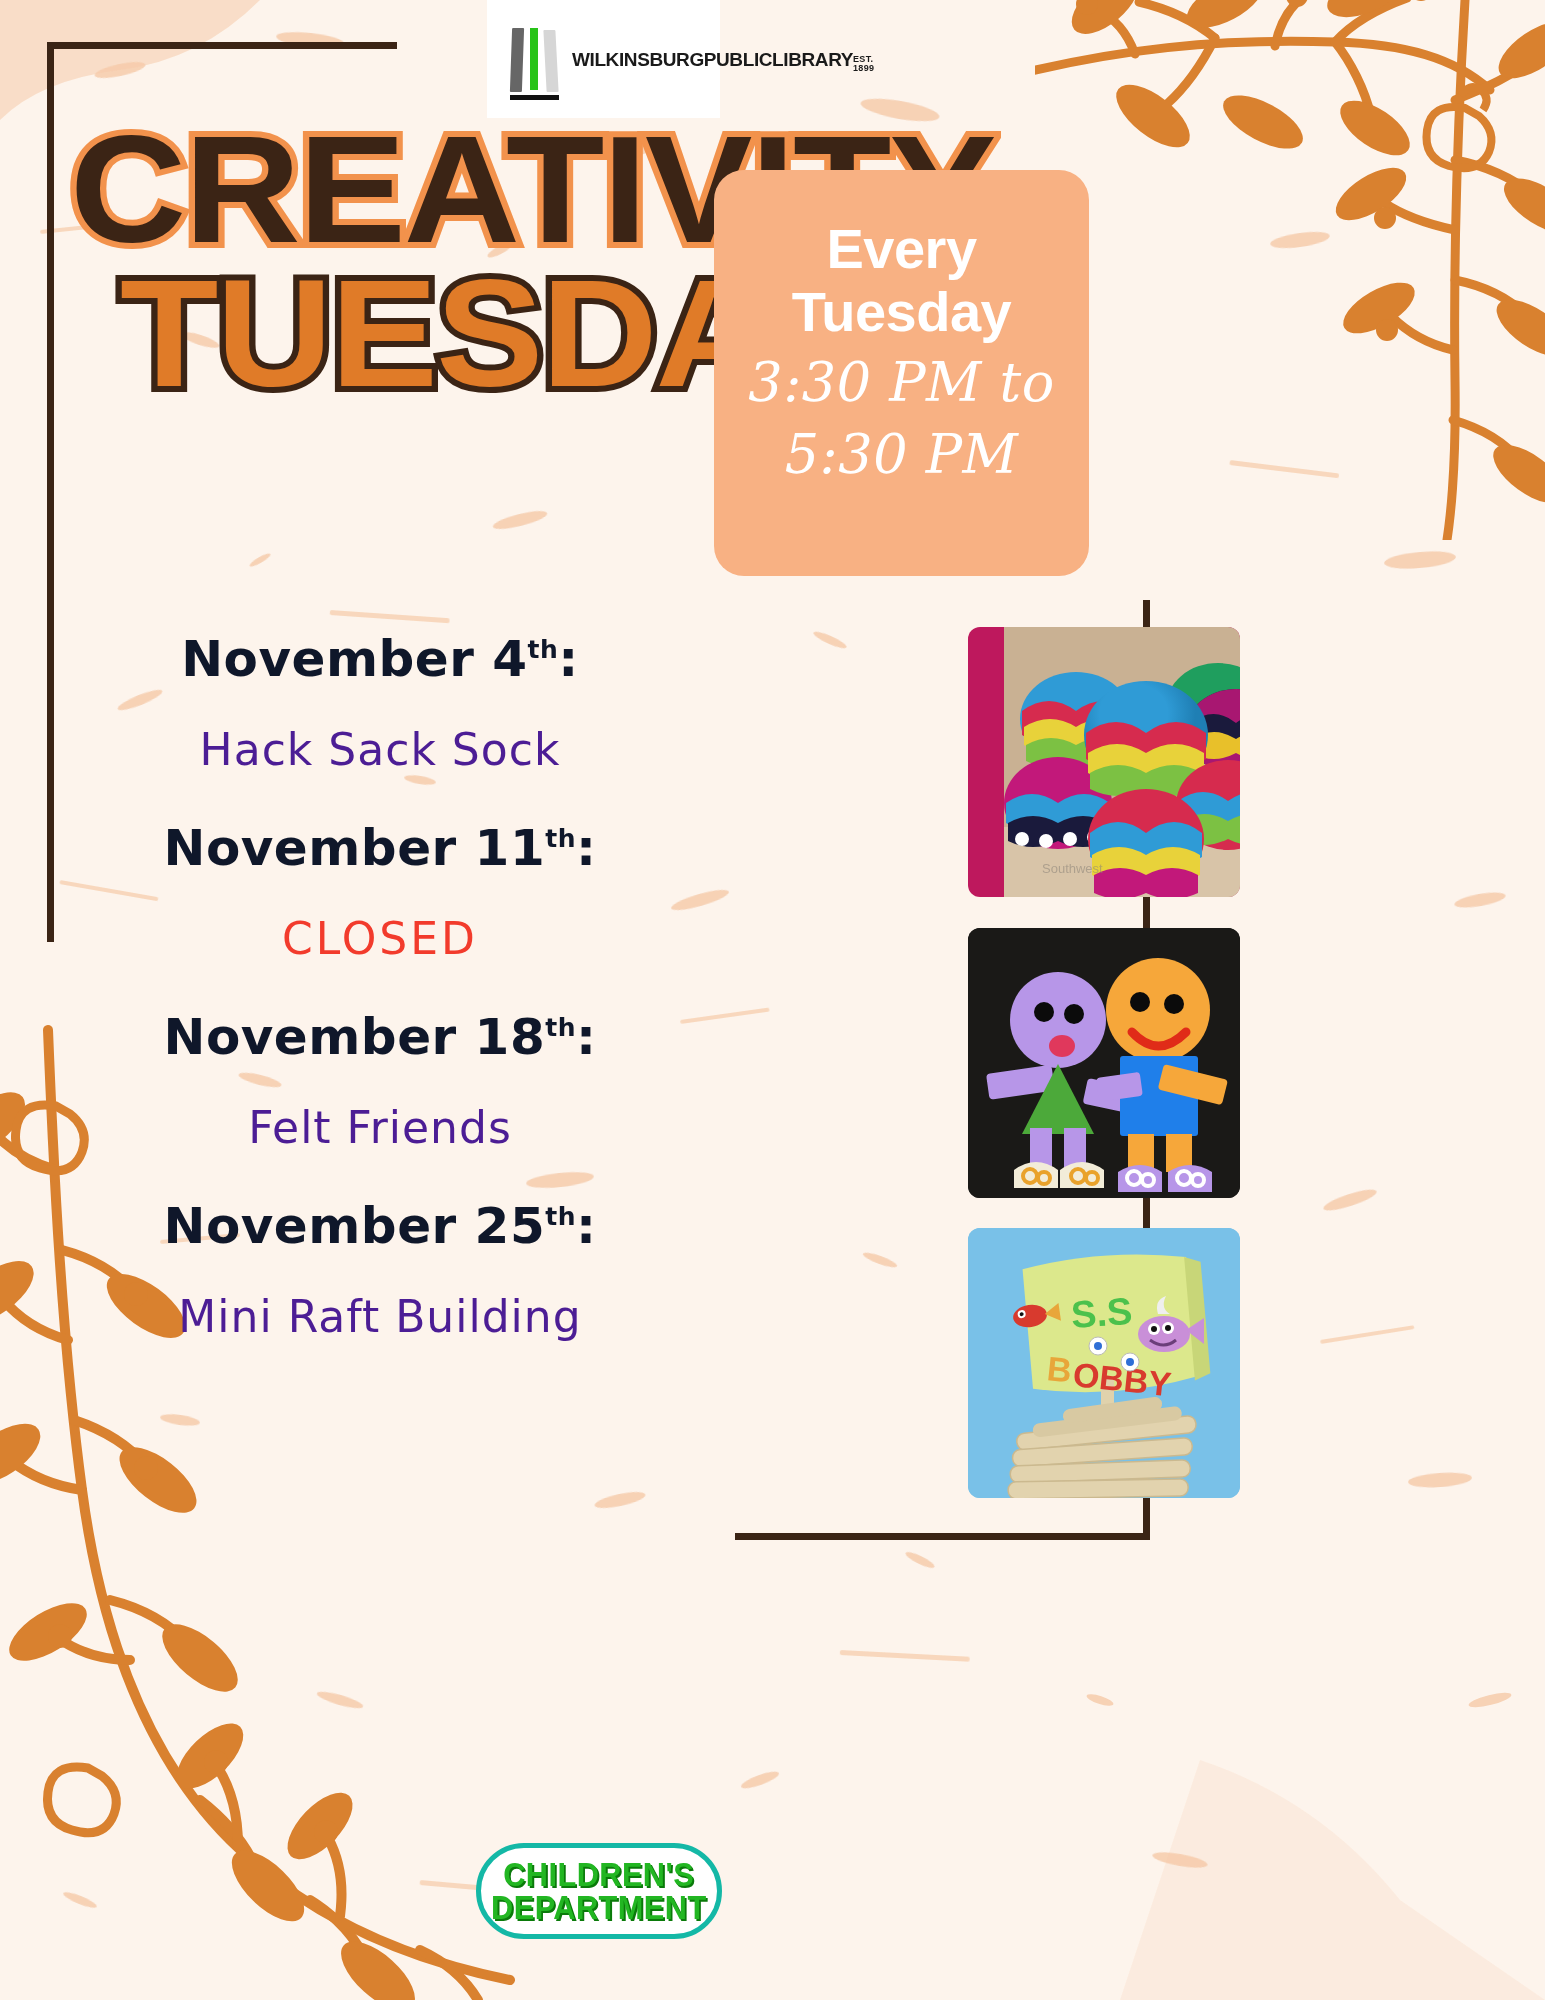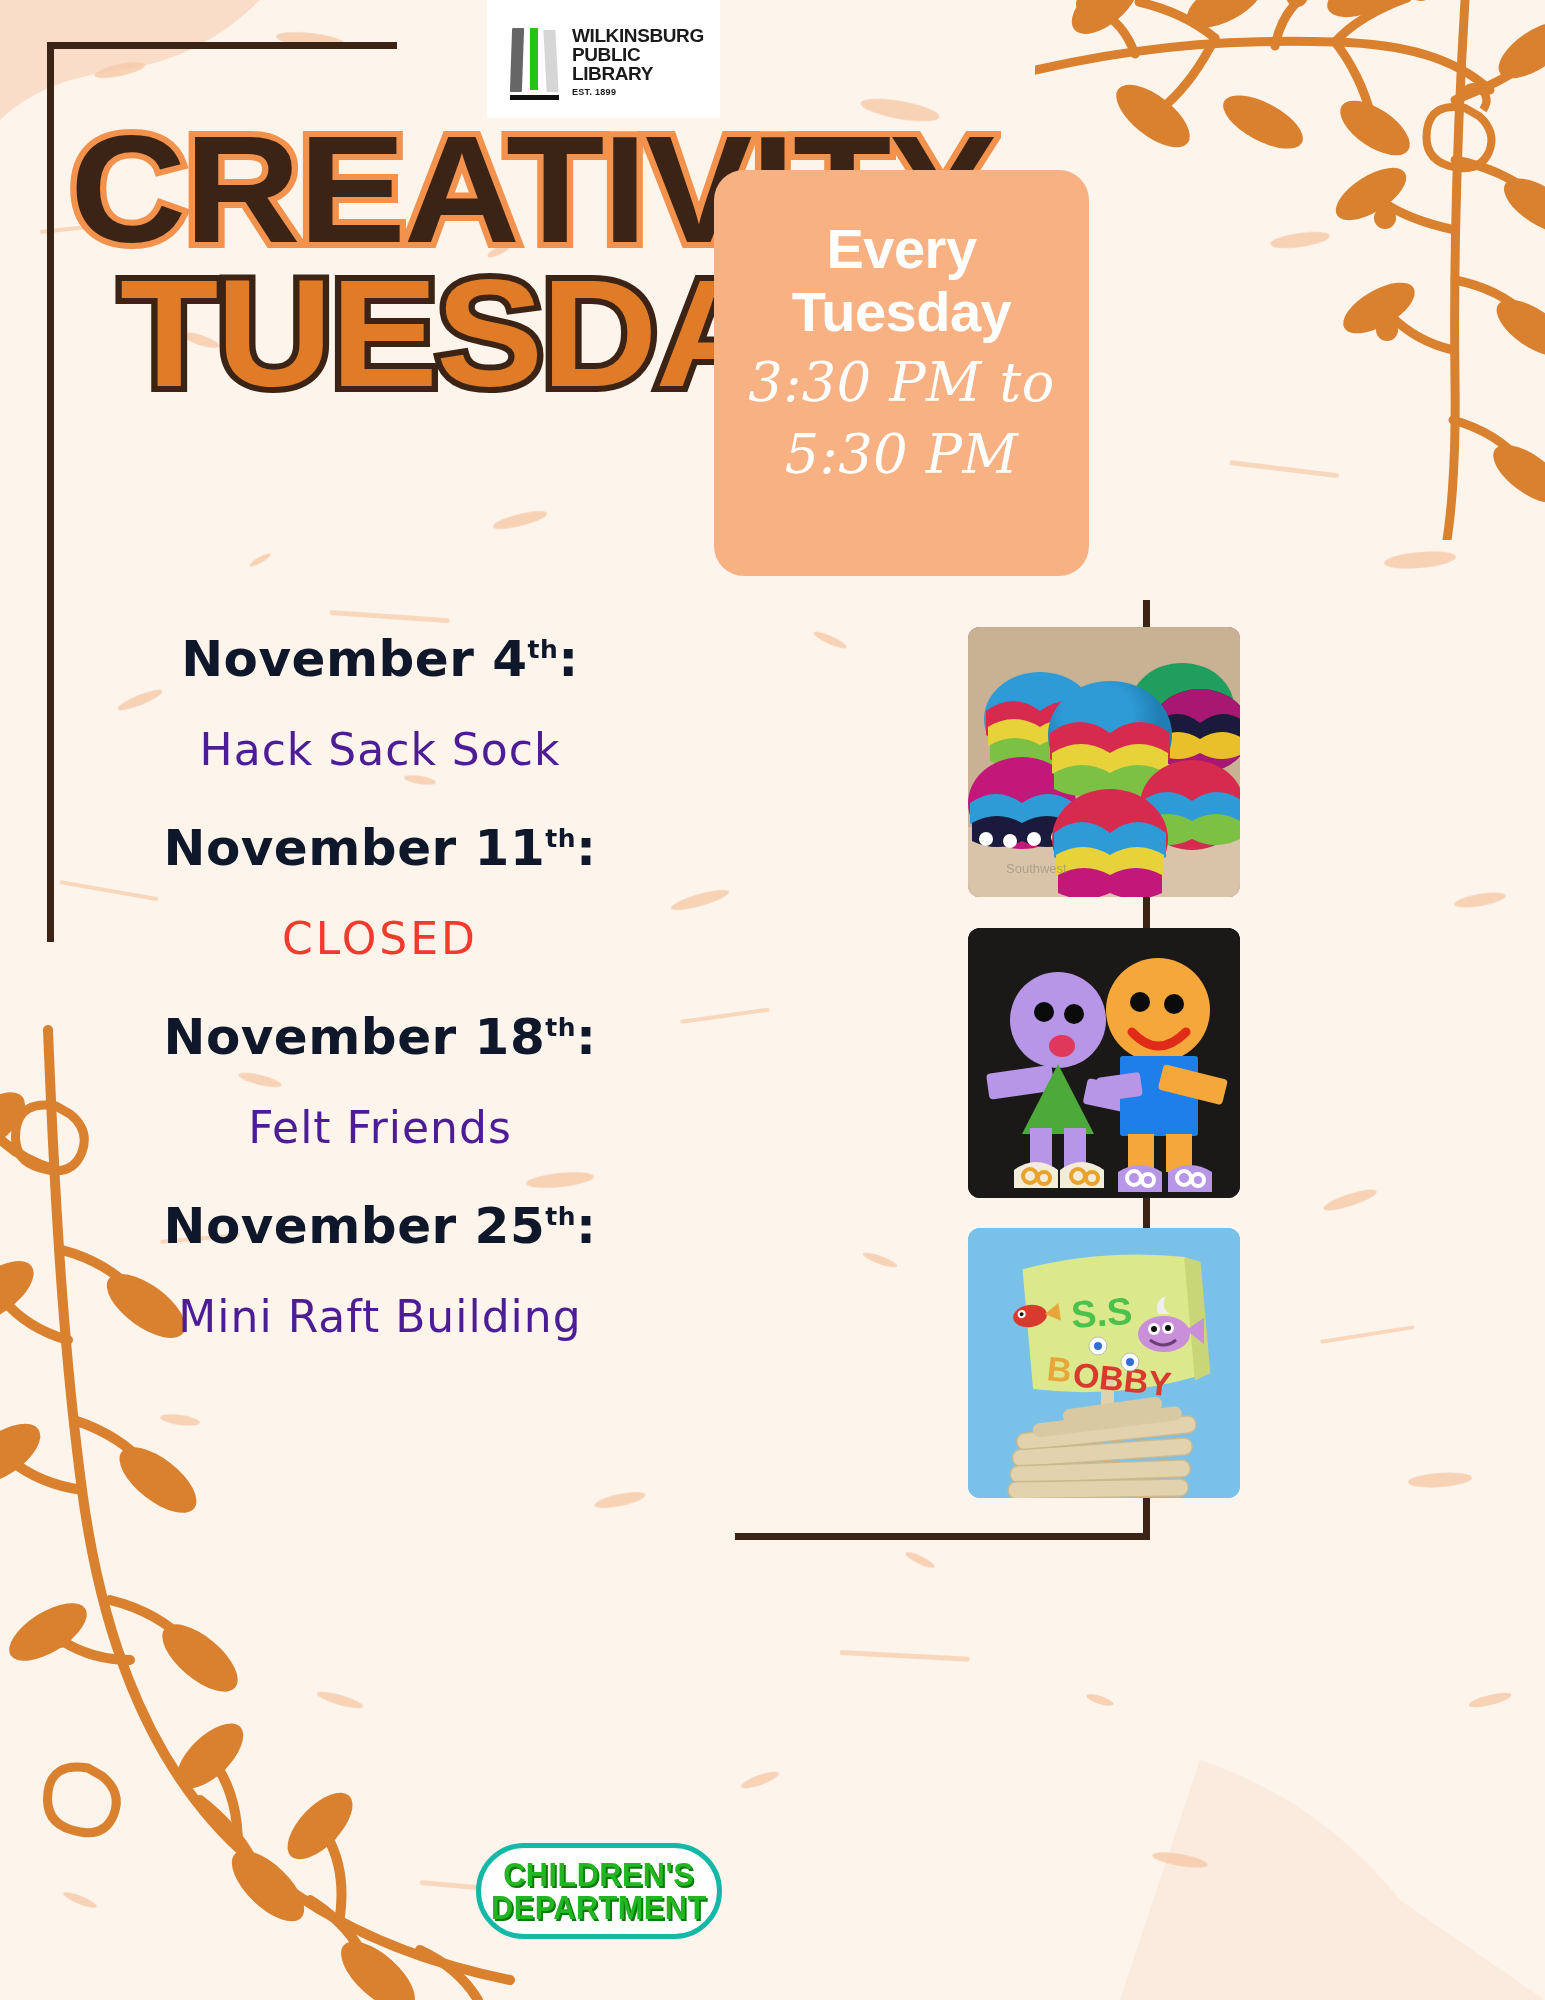--- a/index.html
+++ b/index.html
@@ -39,21 +39,21 @@
     background: #FFFFFF;
     display: flex; align-items: center; gap: 11px;
     padding: 14px 10px 10px 22px;
   }
   #logo-mark { position: relative; width: 52px; height: 78px; flex: 0 0 auto; }
   #logo-mark .bar { position: absolute; bottom: 8px; width: 12px; border-radius: 1px; }
   #logo-mark .bar.b1 { left: 2px;  height: 64px; background: #666666; transform: skewX(-2deg); }
   #logo-mark .bar.b2 { left: 19px; height: 66px; background: #27C318; border: 2px solid #ffffff; }
   #logo-mark .bar.b3 { left: 36px; height: 62px; background: #D6D6D6; transform: skewX(3deg); }
   #logo-mark .base { position: absolute; left: 1px; bottom: 0; width: 49px; height: 5px; background: #111; }
-  #logo-text { display: flex; flex-direction: column; line-height: 1.0; }
+  #logo-text { display: flex; flex-direction: row; line-height: 1.0; }
   #logo-text .l {
     font-family: "Liberation Sans", sans-serif;
     font-weight: 700; letter-spacing: -.4px; color: #1A1A1A; font-size: 19px;
   }
   #logo-text .est {
     font-weight: 700; font-size: 9px; color: #1A1A1A; margin-top: 5px; letter-spacing: .3px;
   }
 
   
   #headline { position: absolute; left: 58px; top: 120px; width: 720px; }
@@ -130,21 +130,21 @@
     margin-bottom: 44px;
   }
   .sched-act.closed { color: #F23B2C; font-weight: 400; letter-spacing: 3px; }
 
   
   .photo {
     position: absolute;
     left: 968px; width: 272px; height: 270px;
     border-radius: 12px; overflow: hidden;
   }
-  #photo-hacksack { top: 627px; background: #be185d; }
+  #photo-hacksack { top: 627px; background: #be185d; padding-left: 36px; }
   #photo-felt     { top: 928px; background: #191919; }
   #photo-raft     { top: 1228px; background: #7FC4E8; }
 
   
   #children-badge {
     position: absolute;
     left: 476px; top: 1843px; width: 246px; height: 96px;
     background: #FFFFFF;
     border: 5px solid #14b8a6;
     border-radius: 48px;

